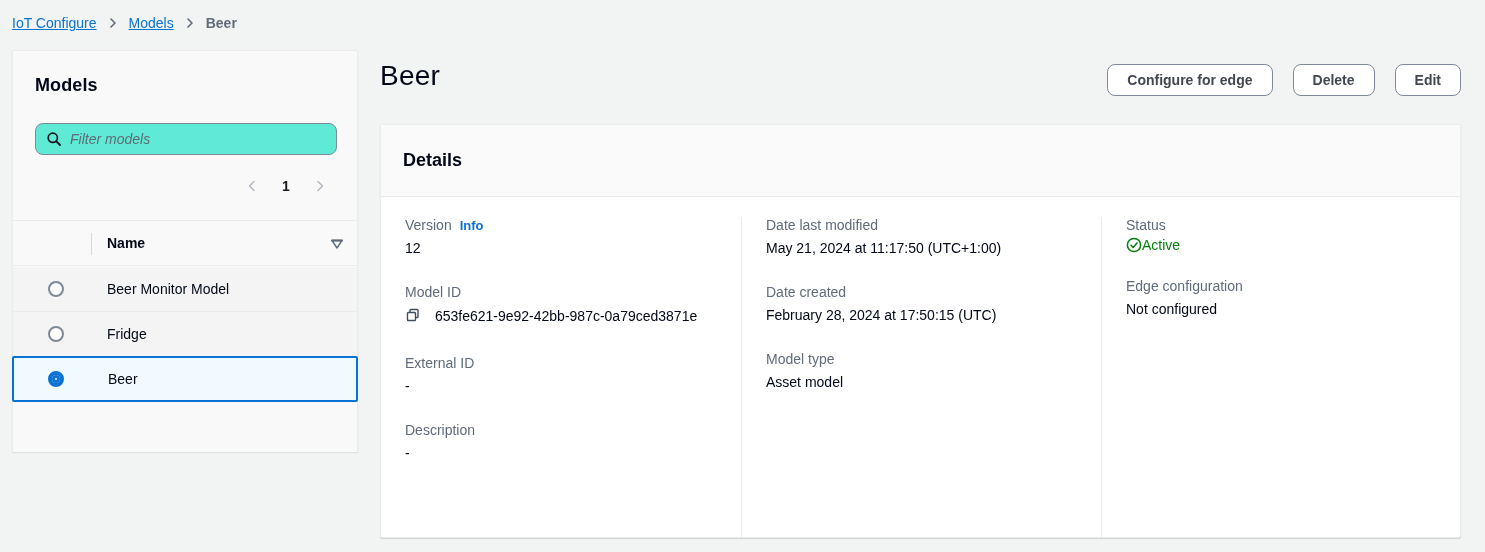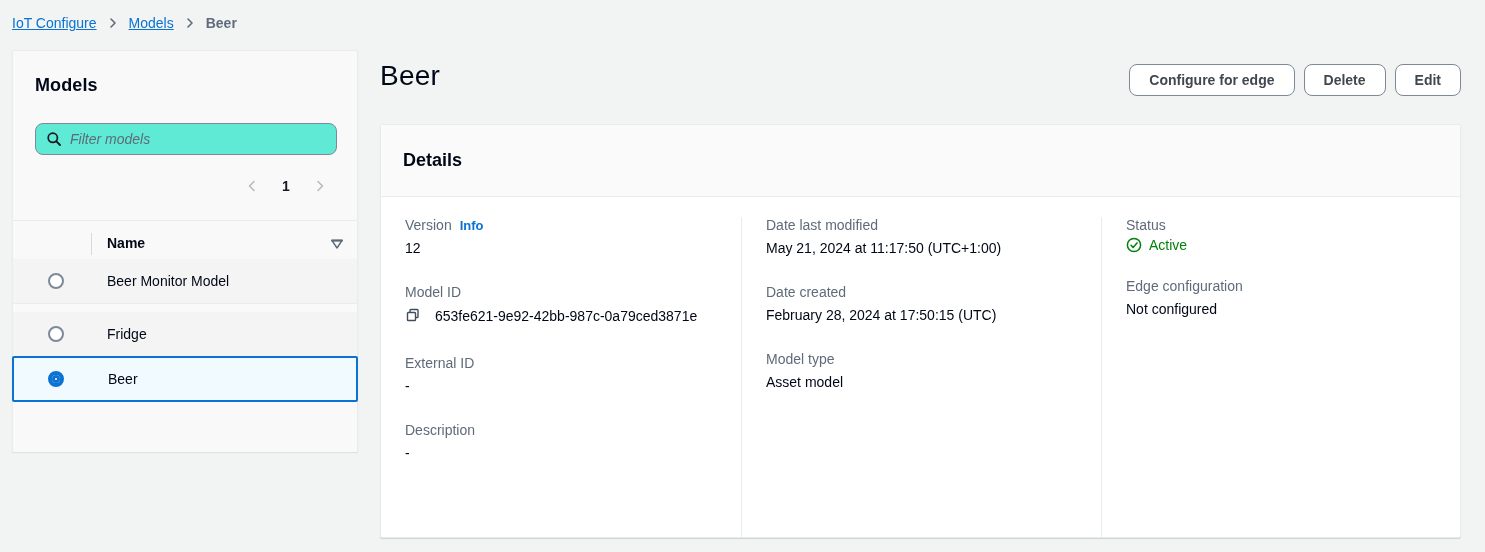--- a/index.html
+++ b/index.html
@@ -133,21 +133,21 @@
 
   .row {
     position: absolute;
     left: 0;
     width: 344px; height: 45px;
     display: flex; align-items: center;
     border-bottom: 1px solid #e9ebed;
     background: #f4f4f4;
     cursor: pointer;
   }
-  .row.r0 { top: 208px; }
+  .row.r0 { top: 216px; }
   .row.r1 { top: 261px; }
   .row.selected {
     left: -1px;
     top: 305px;
     width: 346px;
     height: 46px;
     background: #f1faff;
     border: 2px solid #0972d3;
     border-radius: 2px;
   }
@@ -177,21 +177,21 @@
     position: absolute;
     left: 380px; top: 60px;
     font-size: 28px;
     font-weight: normal;
     color: #000716;
     letter-spacing: .2px;
   }
   .actions {
     position: absolute;
     right: 24px; top: 64px;
-    display: flex; gap: 9px;
+    display: flex; gap: 20px;
   }
   .btn {
     height: 32px;
     padding: 0 19px;
     border: 1px solid #7d8998;
     border-radius: 8px;
     background: #ffffff;
     color: #424650;
     font-size: 14px;
     font-weight: bold;
@@ -261,21 +261,21 @@
     color: #000716;
     line-height: 24px;
   }
   .copy-icon {
     width: 16px; height: 16px;
     vertical-align: -2px;
     margin-right: 10px;
     cursor: pointer;
   }
   .status-value {
-    display: flex; align-items: center; gap: 7px;
+    display: flex; align-items: center; 
     font-size: 14px;
     color: #000716;
   }
   .status-icon { width: 16px; height: 16px; flex: none; }
   .status-text { color: #037f0c; }
 </style>
 </head>
 <body>
 
 <div class="breadcrumb">

